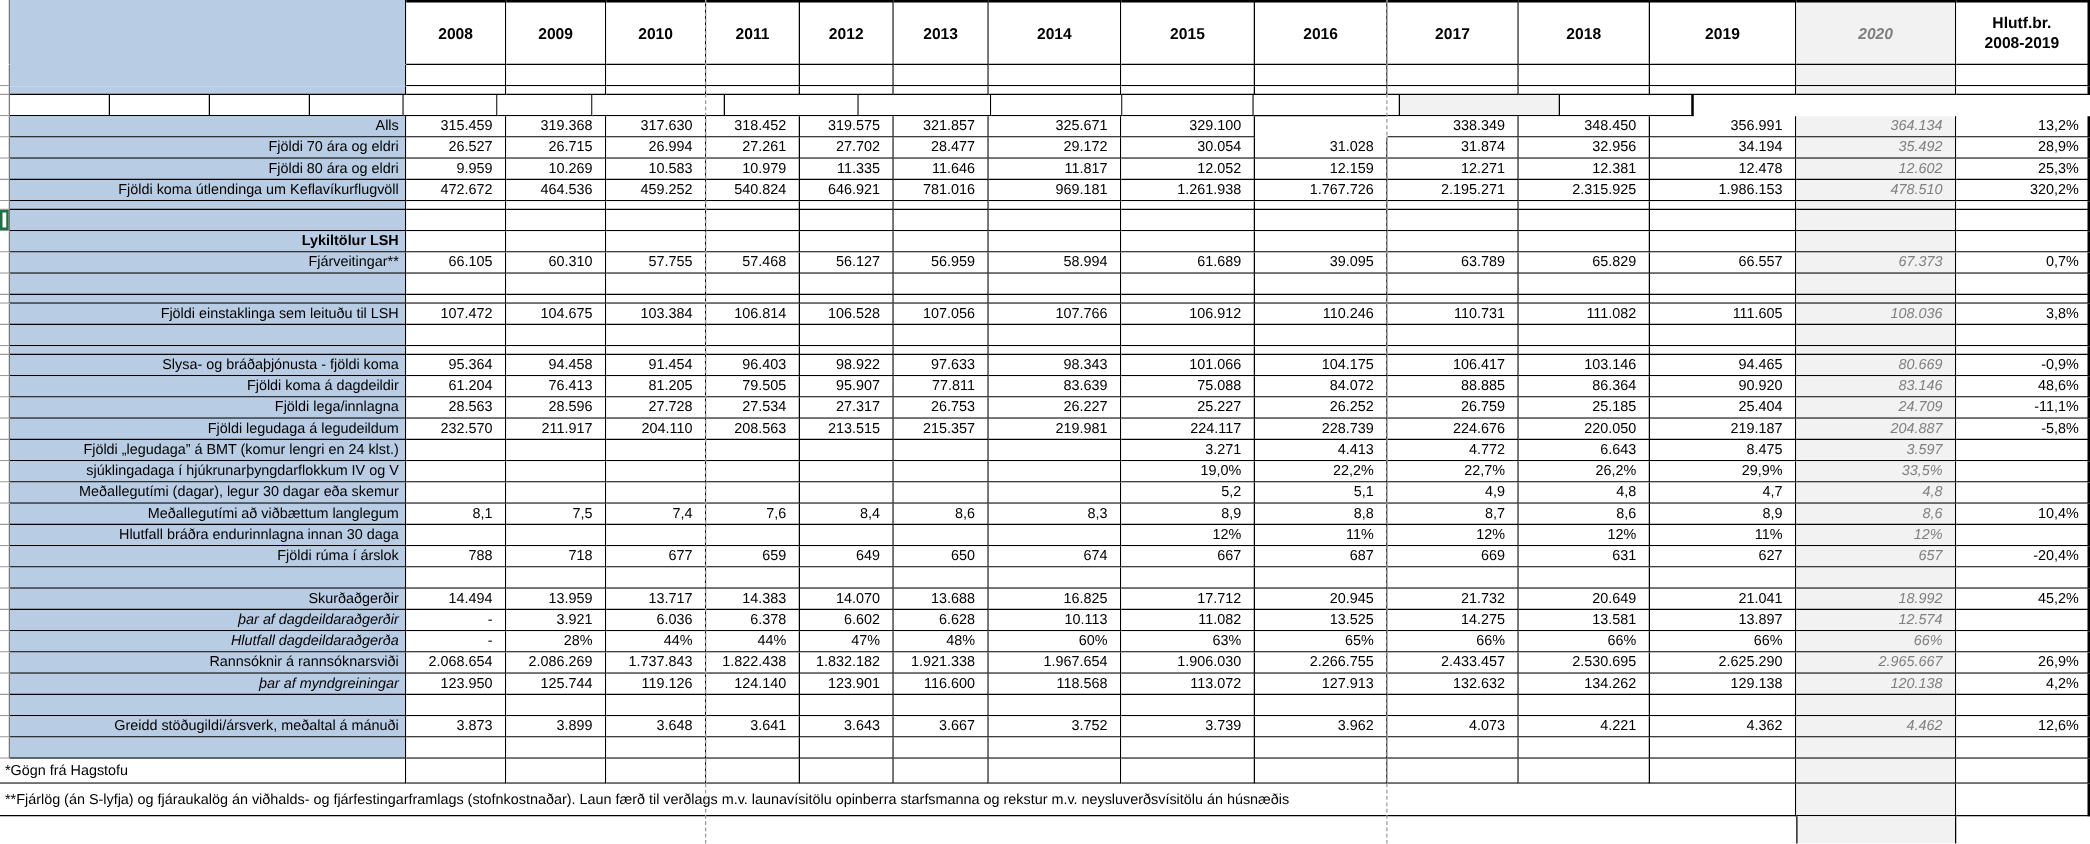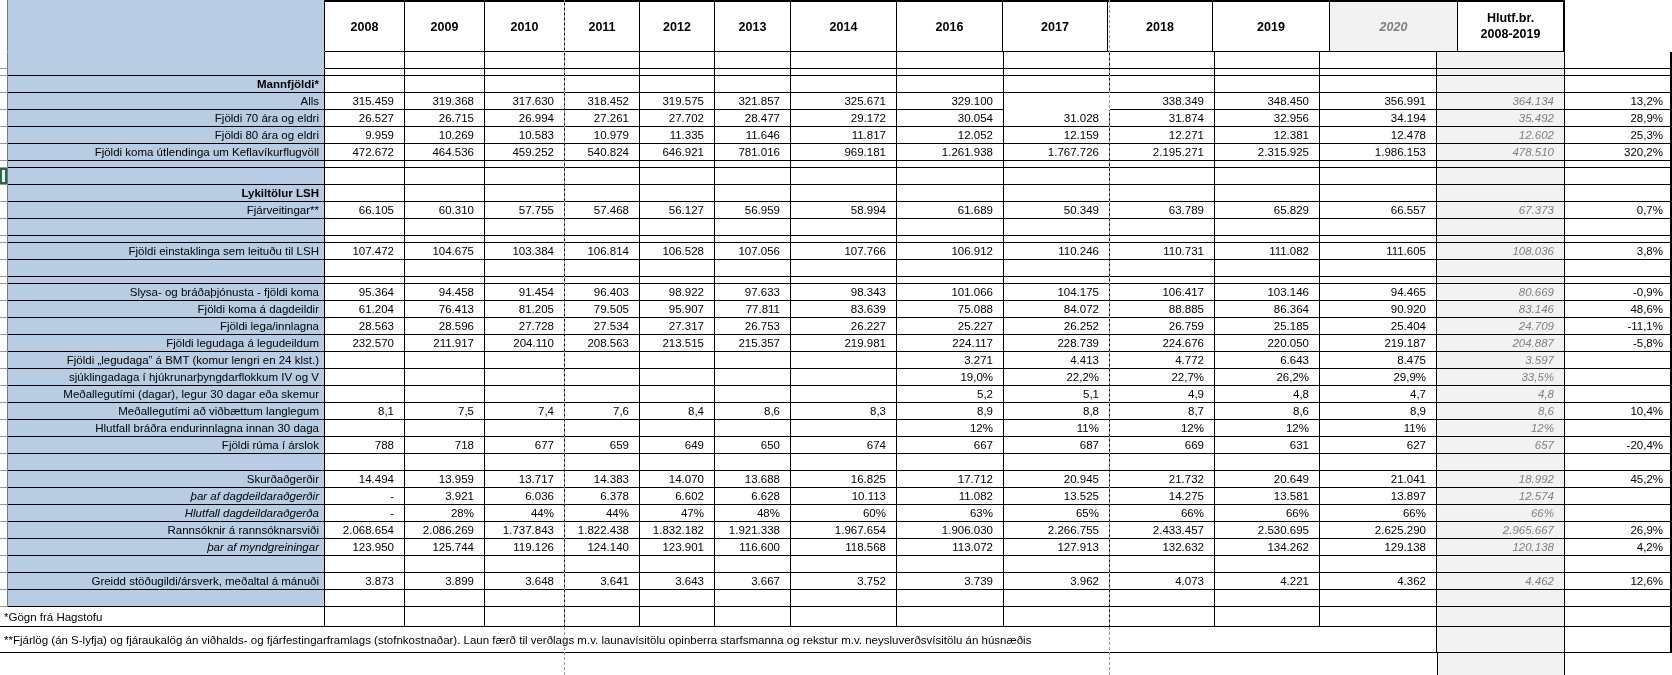--- a/index.html
+++ b/index.html
@@ -61,20 +61,21 @@
       <div class="row" style="height: 52px;">
         <div class="gut noline" style="width: 8px;"></div>
         <div class="c lab" style="width: 317px; border-bottom: 1px solid transparent;"></div>
         <div class="c hdr toprim" style="width: 80px;">2008</div>
         <div class="c hdr toprim" style="width: 80px;">2009</div>
         <div class="c hdr toprim" style="width: 80px;">2010</div>
         <div class="c hdr toprim" style="width: 75px;">2011</div>
         <div class="c hdr toprim" style="width: 75px;">2012</div>
         <div class="c hdr toprim" style="width: 76px;">2013</div>
         <div class="c hdr toprim" style="width: 106px;">2014</div>
+        <div class="c hdr toprim" style="width: 107px;">2015</div>
         <div class="c hdr toprim" style="width: 106px;">2016</div>
         <div class="c hdr toprim" style="width: 105px;">2017</div>
         <div class="c hdr toprim" style="width: 105px;">2018</div>
         <div class="c hdr toprim" style="width: 117px;">2019</div>
         <div class="c hdr proj toprim" style="width: 128px;">2020</div>
         <div class="c hdr chhdr toprim rightrim" style="width: 107px;">
           <div class="">Hlutf.br.</div>
           <div class="">2008-2019</div>
         </div>
       </div>
@@ -109,21 +110,20 @@
         <div class="c num" style="width: 107px;"></div>
         <div class="c num" style="width: 106px;"></div>
         <div class="c num" style="width: 105px;"></div>
         <div class="c num" style="width: 105px;"></div>
         <div class="c num" style="width: 117px;"></div>
         <div class="c num proj" style="width: 128px;"></div>
         <div class="c num rightrim" style="width: 107px; padding-right: 7px;"></div>
       </div>
       <div class="row" style="height: 17px;">
         <div class="gut" style="width: 8px;"></div>
-        <div class="c lab b" style="width: 317px;">Mannfjöldi*</div>
         <div class="c num" style="width: 80px;"></div>
         <div class="c num" style="width: 80px;"></div>
         <div class="c num" style="width: 80px;"></div>
         <div class="c num" style="width: 75px;"></div>
         <div class="c num" style="width: 75px;"></div>
         <div class="c num" style="width: 76px;"></div>
         <div class="c num" style="width: 106px;"></div>
         <div class="c num" style="width: 107px;"></div>
         <div class="c num" style="width: 106px;"></div>
         <div class="c num" style="width: 105px;"></div>
@@ -262,21 +262,21 @@
         <div class="gut" style="width: 8px;"></div>
         <div class="c lab" style="width: 317px;">Fjárveitingar**</div>
         <div class="c num" style="width: 80px;">66.105</div>
         <div class="c num" style="width: 80px;">60.310</div>
         <div class="c num" style="width: 80px;">57.755</div>
         <div class="c num" style="width: 75px;">57.468</div>
         <div class="c num" style="width: 75px;">56.127</div>
         <div class="c num" style="width: 76px;">56.959</div>
         <div class="c num" style="width: 106px;">58.994</div>
         <div class="c num" style="width: 107px;">61.689</div>
-        <div class="c num" style="width: 106px;">50.349</div>
+        <div class="c num" style="width: 106px;">39.095</div>
         <div class="c num" style="width: 105px;">63.789</div>
         <div class="c num" style="width: 105px;">65.829</div>
         <div class="c num" style="width: 117px;">66.557</div>
         <div class="c num proj" style="width: 128px;">67.373</div>
         <div class="c num rightrim" style="width: 107px; padding-right: 7px;">0,7%</div>
       </div>
       <div class="row" style="height: 17px;">
         <div class="gut" style="width: 8px;"></div>
         <div class="c lab" style="width: 317px;"></div>
         <div class="c num" style="width: 80px;"></div>

